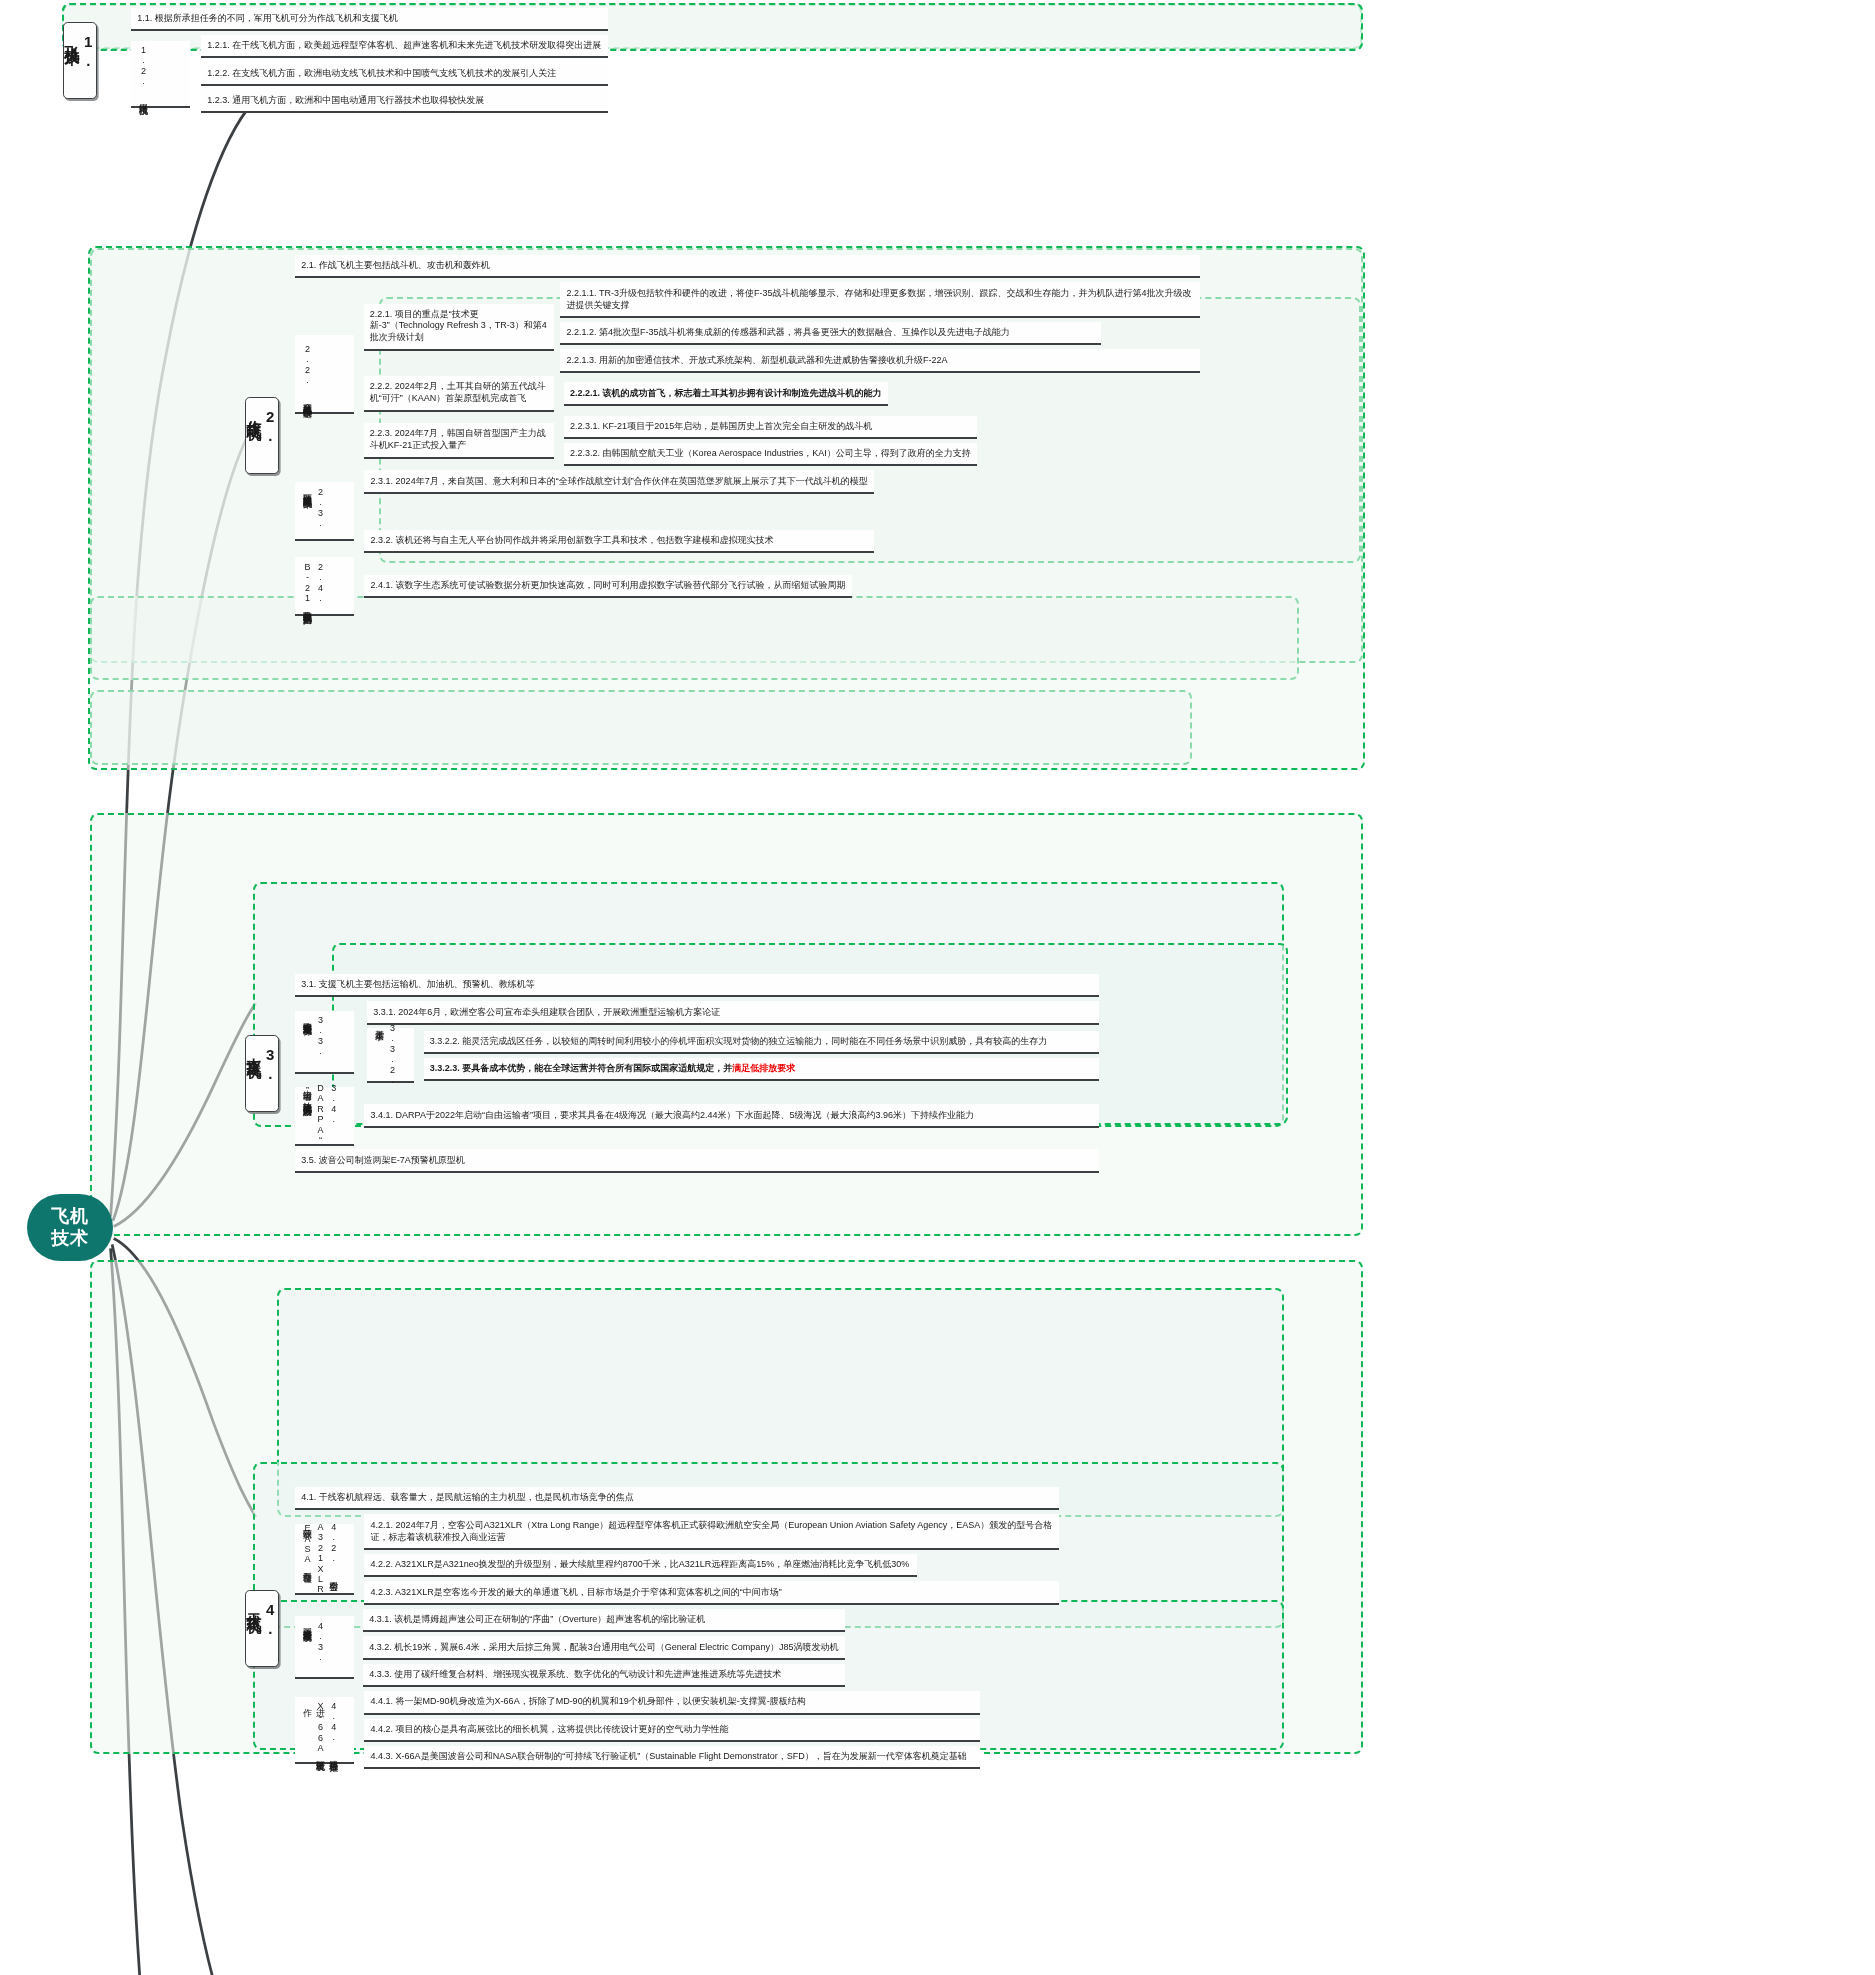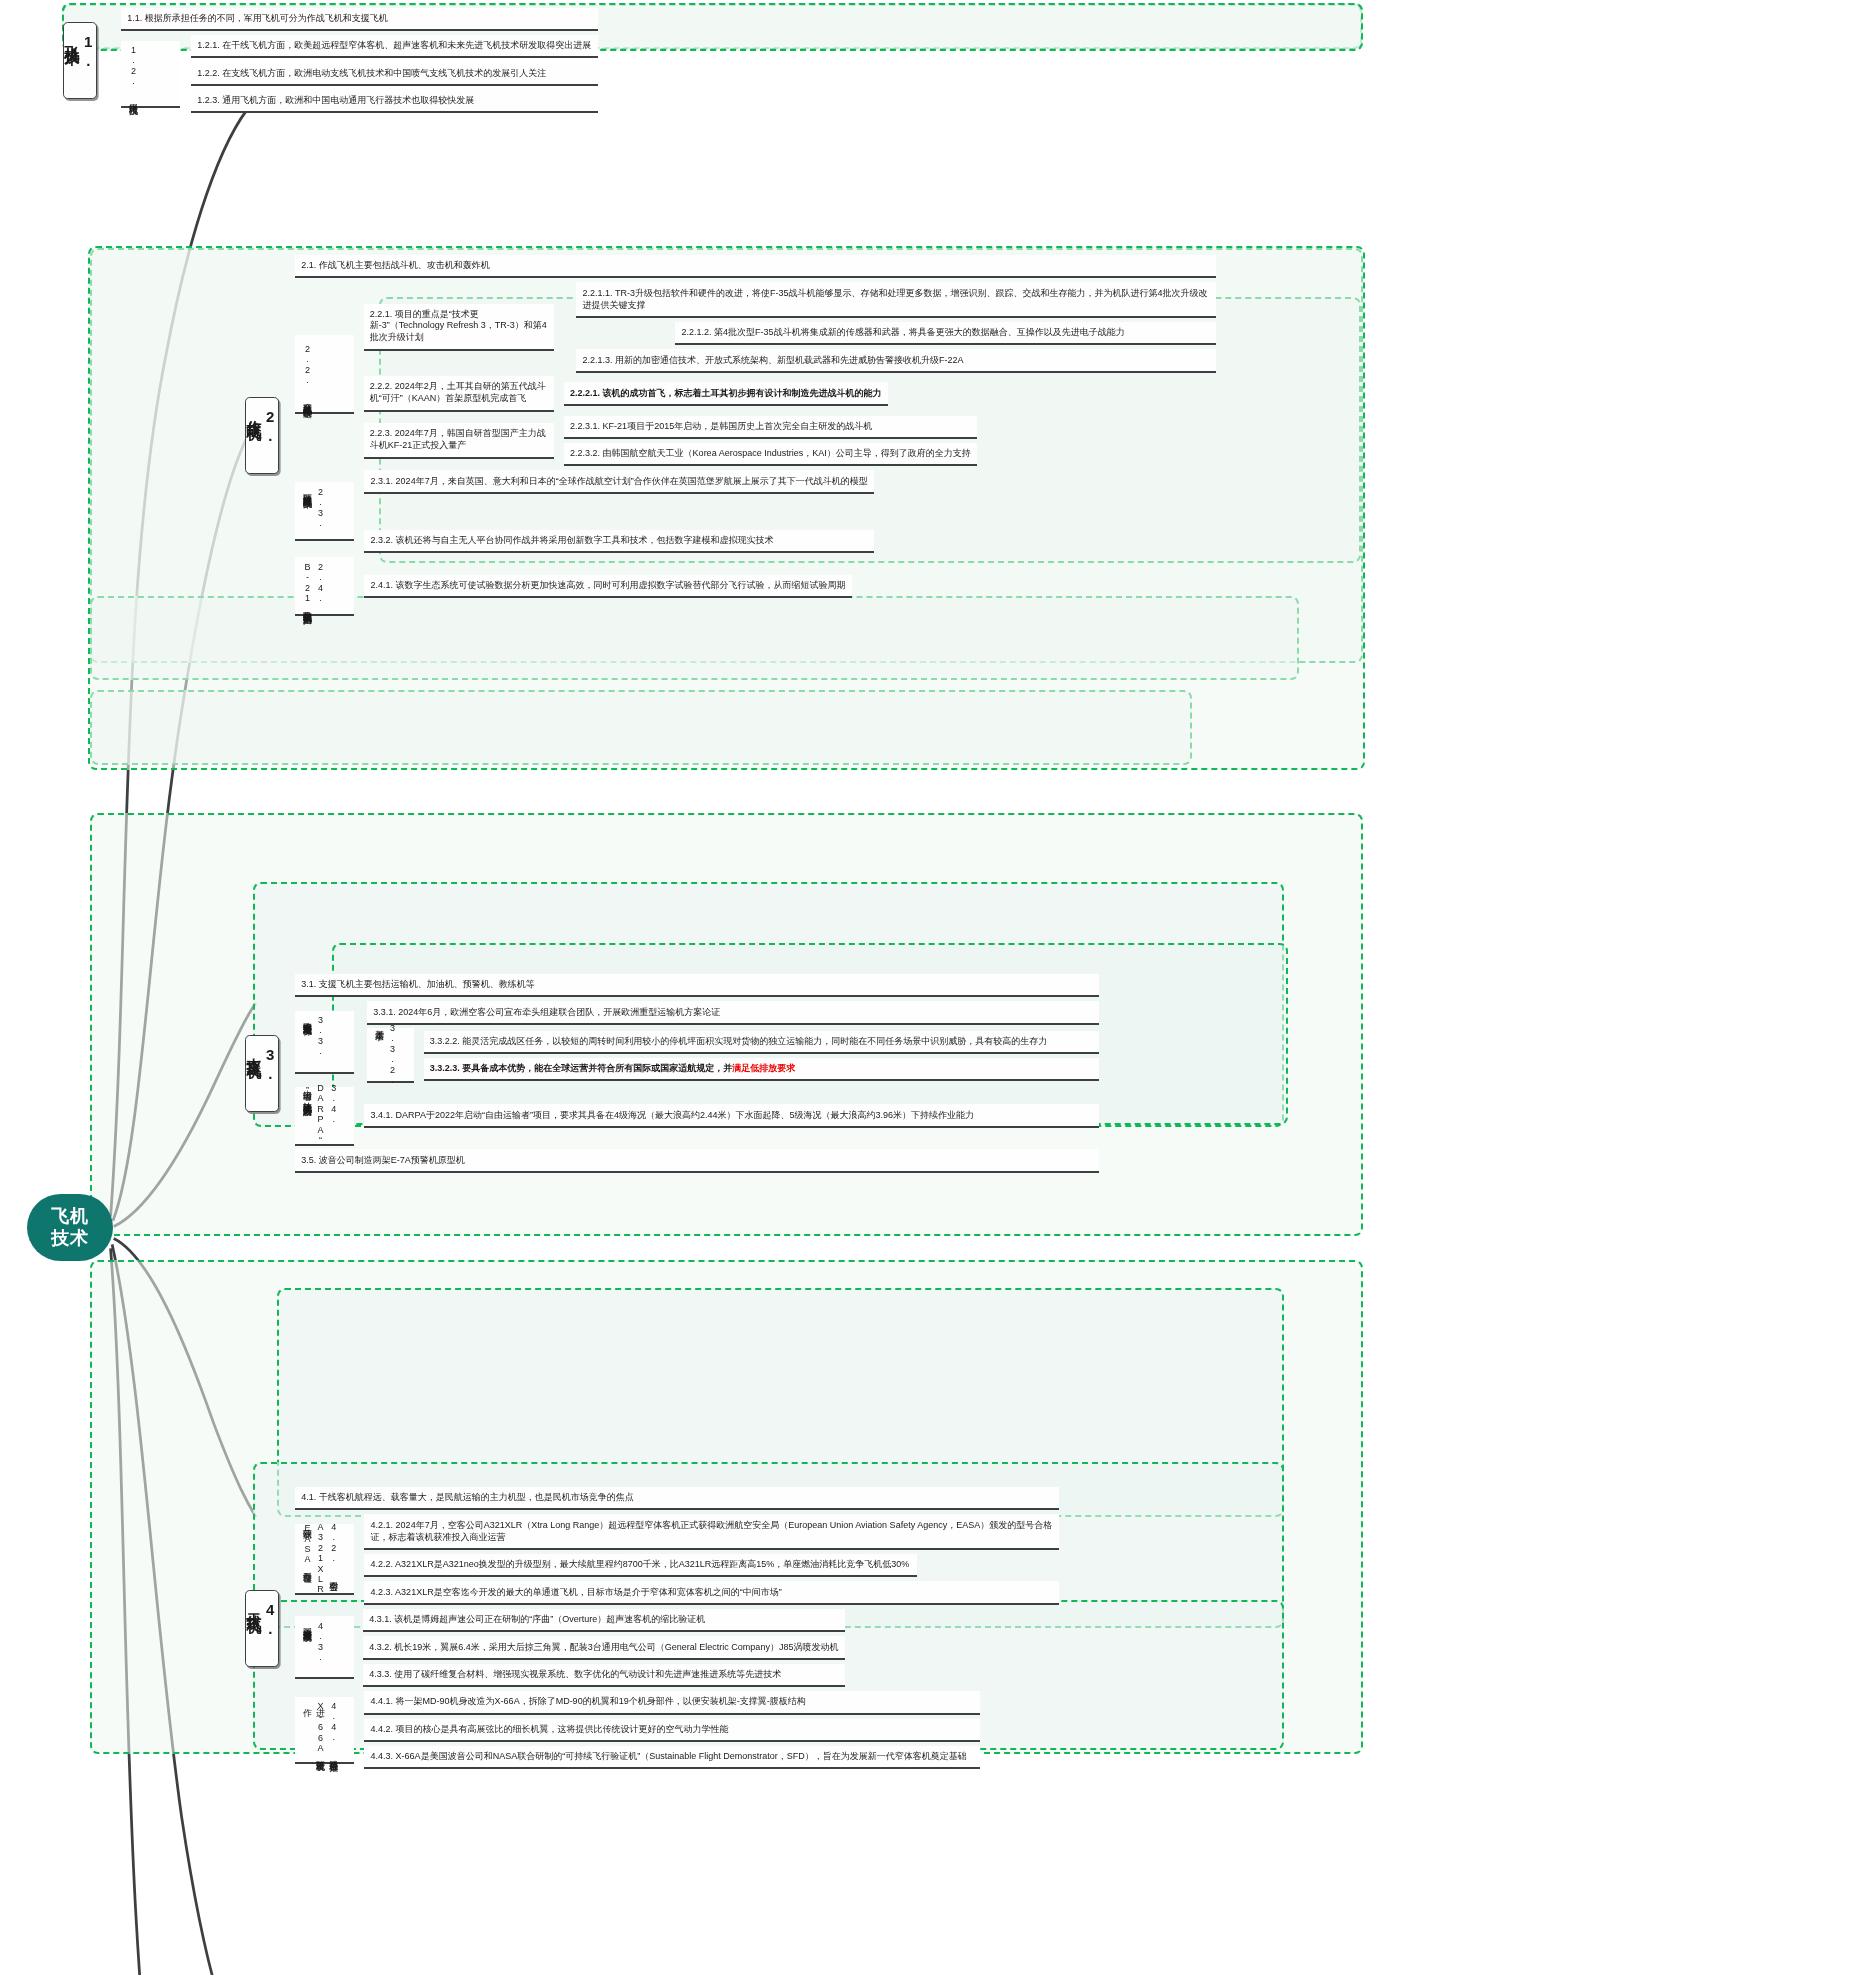--- a/index.html
+++ b/index.html
@@ -144,21 +144,21 @@
   <div class="frame" style="left:62px; top:4px; width:1300px; height:45px;"></div>
 
   <div class="frame" style="left:62px; top:3.2px; width:1301px; height:47px;"></div>
 
   <div class="frame" style="left:62px;top:3.2px;width:1301px;height:48px;"></div>
 
   <div class="branch" style="left:63px; top:5.5px;">
     <div class="lvl1" style="height:77px;">
       <span class="v">1. 飞机技术</span>
     </div>
-    <div class="col" style="margin-left:24px;">
+    <div class="col" style="margin-left:34px;">
       <div class="leaf">1.1. 根据所承担任务的不同，军用飞机可分为作战飞机和支援飞机</div>
       <div class="row">
         <div class="lvl2 vert" style="height:67px;">
           <span class="v">1.2. 民用飞机技术</span>
         </div>
         <div class="col" style="margin-left:11px;">
           <div class="leaf">1.2.1. 在干线飞机方面，欧美超远程型窄体客机、超声速客机和未来先进飞机技术研发取得突出进展</div>
           <div class="leaf">1.2.2. 在支线飞机方面，欧洲电动支线飞机技术和中国喷气支线飞机技术的发展引人关注</div>
           <div class="leaf">1.2.3. 通用飞机方面，欧洲和中国电动通用飞行器技术也取得较快发展</div>
         </div>
@@ -181,21 +181,21 @@
       <div class="leaf">2.1. 作战飞机主要包括战斗机、攻击机和轰炸机</div>
 
       <div class="row">
         <div class="lvl2 vert" style="height:79px;">
           <span class="v">2.2. 全球第五代战斗机技术升级改进</span>
         </div>
         <div class="col" style="margin-left:10.3px;">
 
           <div class="row">
             <div class="lvl2" style="width:190px;">2.2.1. 项目的重点是“技术更新-3”（Technology Refresh 3，TR-3）和第4批次升级计划</div>
-            <div class="col" style="margin-left:22px;align-items:flex-end;">
+            <div class="col" style="margin-left:6px;">
               <div class="leaf" style="width:640px;">2.2.1.1. TR-3升级包括软件和硬件的改进，将使F-35战斗机能够显示、存储和处理更多数据，增强识别、跟踪、交战和生存能力，并为机队进行第4批次升级改进提供关键支撑</div>
               <div class="leaf" style="width:541px;">2.2.1.2. 第4批次型F-35战斗机将集成新的传感器和武器，将具备更强大的数据融合、互操作以及先进电子战能力</div>
               <div class="leaf" style="width:640px;">2.2.1.3. 用新的加密通信技术、开放式系统架构、新型机载武器和先进威胁告警接收机升级F-22A</div>
             </div>
           </div>
 
           <div class="row">
             <div class="lvl2" style="width:190px;">2.2.2. 2024年2月，土耳其自研的第五代战斗机“可汗”（KAAN）首架原型机完成首飞</div>
             <div class="col" style="margin-left:9.5px;">
               <div class="leaf bold">2.2.2.1. 该机的成功首飞，标志着土耳其初步拥有设计和制造先进战斗机的能力</div>

